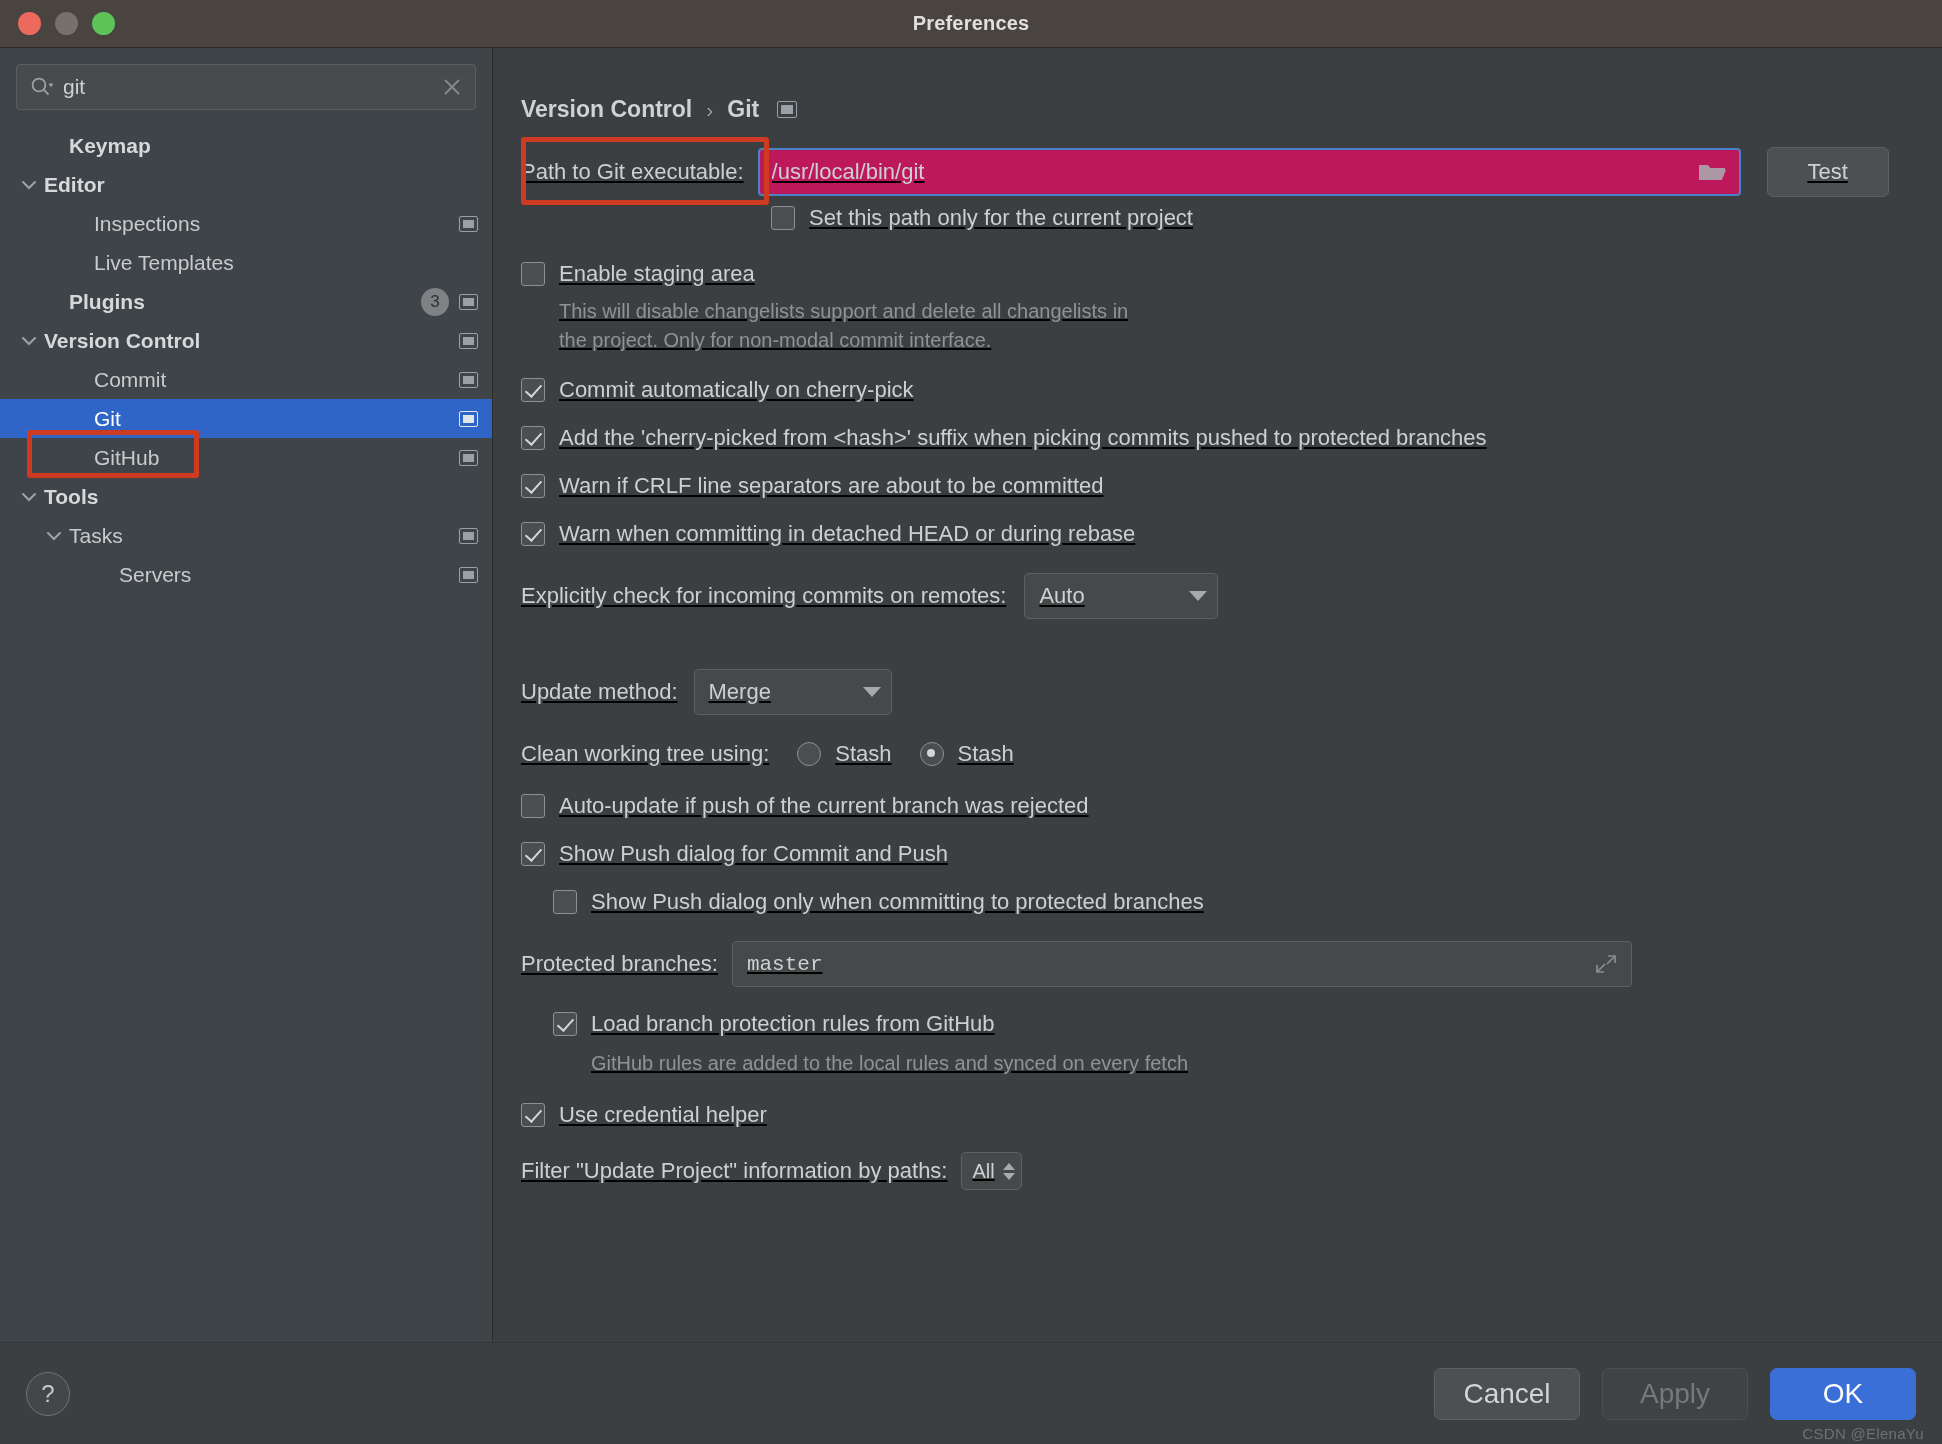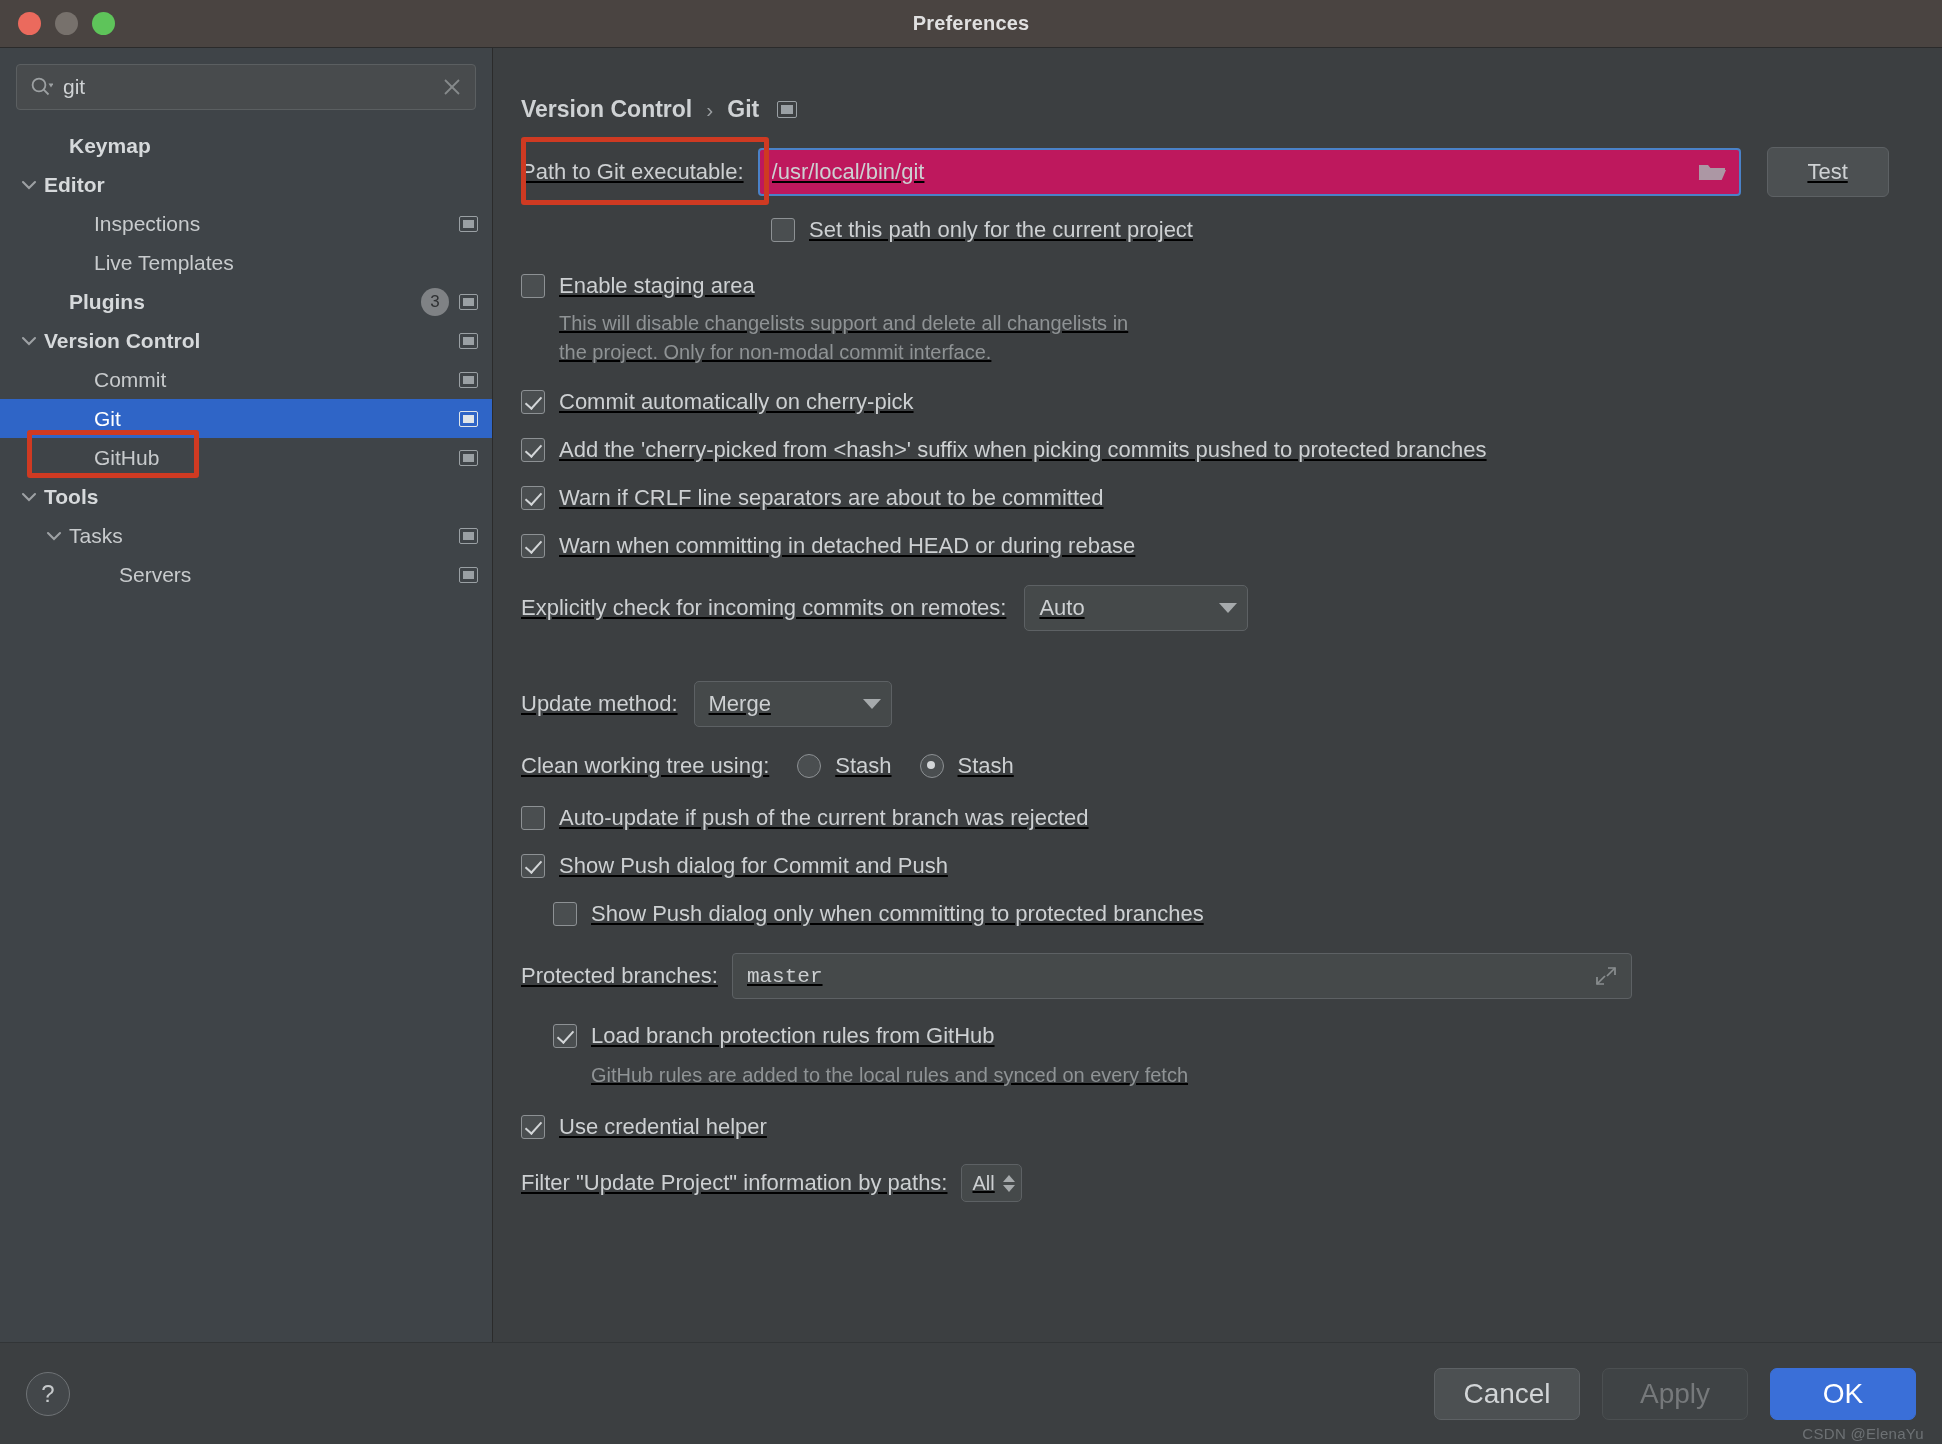--- a/index.html
+++ b/index.html
@@ -354,21 +354,21 @@
               <svg viewBox="0 0 30 24" width="30" height="24">
                 <path d="M2 5 h9 l2.4 3 H28 v2 H9.5 L5 20 H2 Z" fill="#a9aeb1"></path>
                 <path d="M6 10 h23 l-4.3 10 H1.8 Z" fill="#a9aeb1"></path>
               </svg>
             </span>
           </div>
           <div class="btn btn-test">Test</div>
           <div class="anno-path"></div>
         </div>
 
-        <div class="cb-row" style="margin-top:20px; margin-left:250px;">
+        <div class="cb-row" style="margin-top:8px; margin-left:250px;">
           <span class="cb" id="cb-setpath"></span>
           <span class="cl">Set this path only for the current project</span>
         </div>
 
         <div class="cb-row" style="margin-top:30px;">
           <span class="cb" id="cb-staging"></span>
           <span class="cl">Enable staging area</span>
         </div>
         <div class="desc" style="margin-top:10px; margin-left:38px;">
           <div>This will disable changelists support and delete all changelists in</div>
@@ -389,21 +389,21 @@
               <span class="cl">Warn if CRLF line separators are about to be committed</span>
             </div>
             <div class="cb-row" style="margin-top: 22px;">
               <span class="cb checked"></span>
               <span class="cl">Warn when committing in detached HEAD or during rebase</span>
             </div>
           </div>
 
         <div class="row" style="margin-top:26px;">
           <span class="lbl">Explicitly check for incoming commits on remotes:</span>
-          <div class="sel" style="margin-left:18px; width:224px;">
+          <div class="sel" style="margin-left:18px; width:194px;">
             <span class="sel-val">Auto</span>
             <span class="tri"></span>
           </div>
         </div>
 
         <div class="row" style="margin-top:50px;">
           <span class="lbl">Update method:</span>
           <div class="sel" style="margin-left:16px; width:198px;">
             <span class="sel-val">Merge</span>
             <span class="tri"></span>

